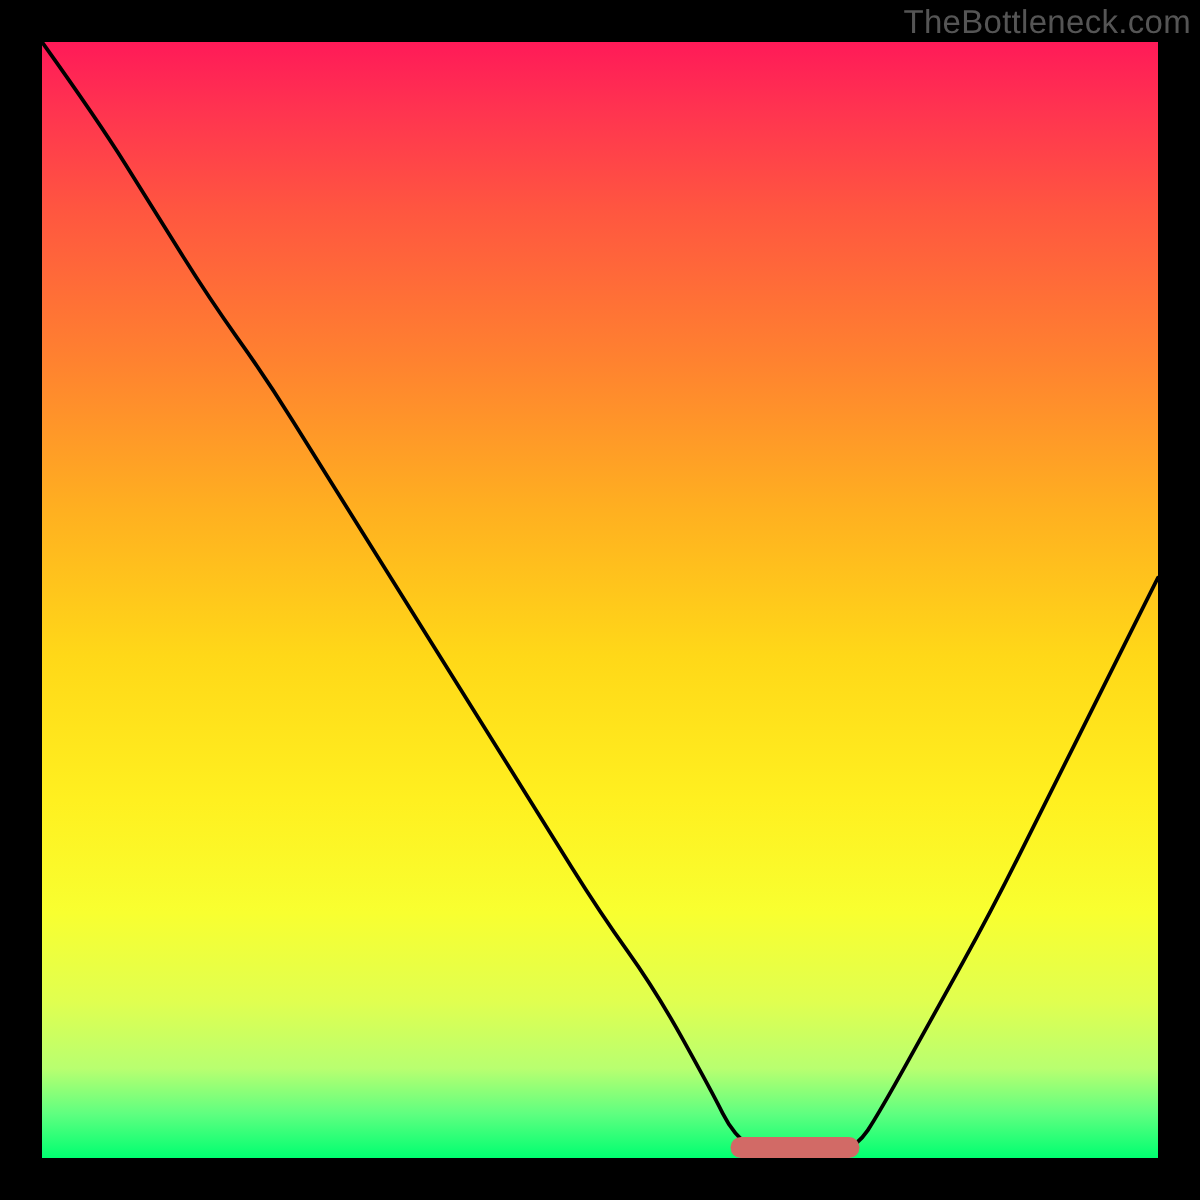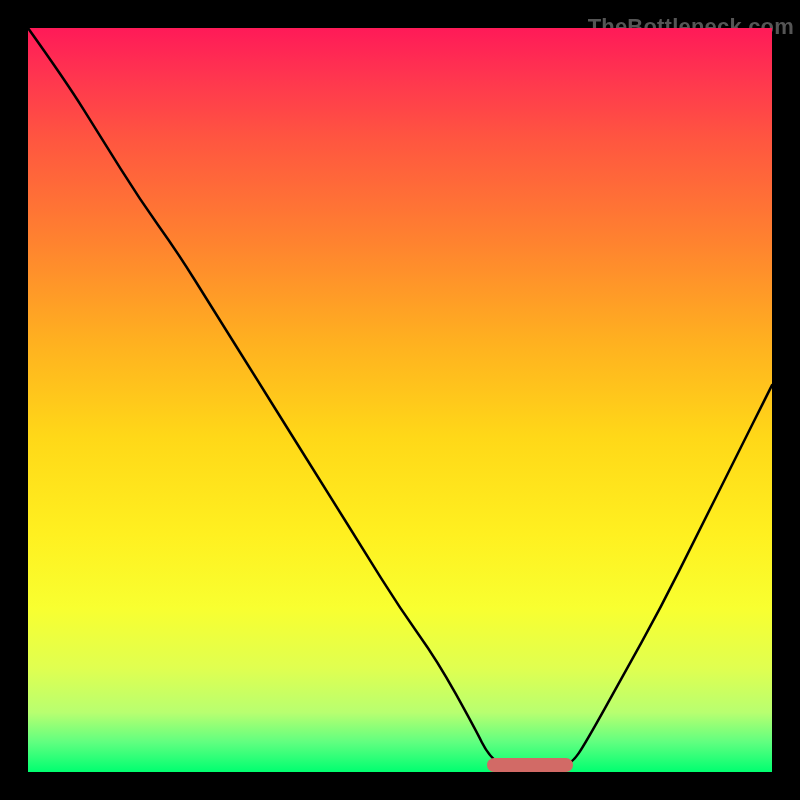--- a/index.html
+++ b/index.html
@@ -38,24 +38,23 @@
       #60ff80 96%,
       #00ff70 100%
     );
   }
   .watermark {
     position: absolute;
     top: 2px;
     right: 6px;
     color: #555;
     font-size: 22px;
-    font-weight: 700;
+    font-weight: 400;
     letter-spacing: 0.2px;
     user-select: none;
-    margin-top: 12px;
   }
   svg.curve {
     position: absolute;
     left: 0;
     top: 0;
     width: 744px;
     height: 744px;
   }
   .marker {
     position: absolute;

